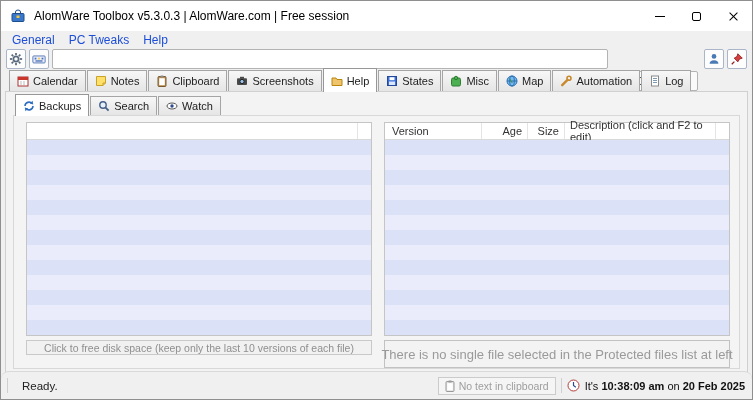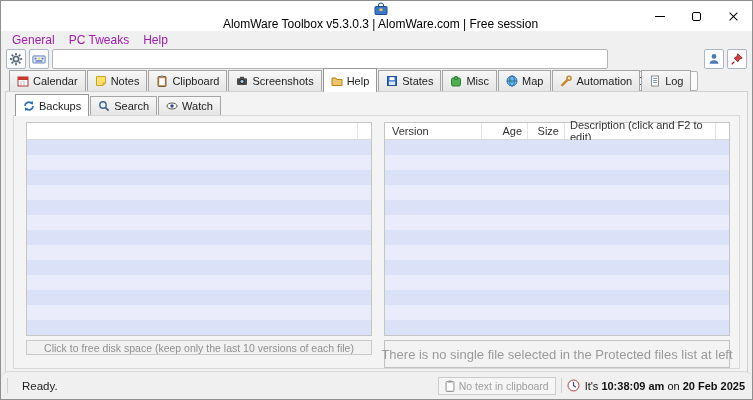--- a/index.html
+++ b/index.html
@@ -5,34 +5,34 @@
   *{margin:0;padding:0;box-sizing:border-box;}
   html,body{width:753px;height:400px;}
   body{
     font-family:"Liberation Sans","DejaVu Sans",sans-serif;
     font-size:12px;color:#111;
     background:#f0f0f0;
     border:1px solid #8f8f8f;
     position:relative;overflow:hidden;
   }
   
-  .titlebar{position:absolute;top:0;left:0;right:0;height:30px;background:#ffffff;display:flex;align-items:center;flex-direction:column;}
+  .titlebar{position:absolute;top:0;left:0;right:0;height:30px;background:#ffffff;display:flex;align-items:center;}
   .app-icon{margin-left:9px;width:16px;height:16px;display:inline-flex;}
   .title-text{margin-left:8px;font-size:12px;color:#000;white-space:nowrap;}
   .win-controls{position:absolute;right:0;top:0;height:30px;display:flex;}
   .win-btn{width:37px;height:30px;display:flex;align-items:center;justify-content:center;cursor:default;}
   .glyph-min{width:10px;height:1px;background:#000;display:block;}
   .glyph-max{width:9px;height:9px;border:1px solid #000;display:block;border-radius:2px;}
   .glyph-close{position:relative;width:11px;height:11px;display:block;}
   .glyph-close::before,.glyph-close::after{content:"";position:absolute;left:5px;top:0;width:1px;height:11px;background:#000;}
   .glyph-close::before{transform:rotate(45deg);}
   .glyph-close::after{transform:rotate(-45deg);}
   
   .menubar{position:absolute;top:30px;left:0;right:0;height:17px;background:#f0f0f0;display:flex;align-items:center;padding-left:4px;}
-  .menu-item{padding:1px 7px;font-size:12px;color:#a21caf;cursor:default;}
+  .menu-item{padding:1px 7px;font-size:12px;color:#1d4ed8;cursor:default;}
   
   .toolbar{position:absolute;top:47px;left:0;right:0;height:22px;display:flex;align-items:center;padding:0 5px;}
   .tool-btn{width:20px;height:20px;border:1px solid #aab6c8;background:#fdfdfd;border-radius:2px;display:flex;align-items:center;justify-content:center;margin-right:3px;cursor:default;}
   .cmd-input{width:556px;height:20px;border:1px solid #b3b3b3;border-radius:2px;background:#fff;font-family:inherit;font-size:11px;padding:0 5px;outline:none;}
   .char-box{width:84px;height:20px;margin-left:6px;border:1px solid #b3b3b3;background:#fafafa;border-radius:2px;font-size:11px;color:#333;display:flex;align-items:center;justify-content:center;margin-top:44px;}
   .tb-right{margin-left:auto;display:flex;align-items:center;}
   
   .tabstrip{position:absolute;top:67px;left:8px;height:23px;display:flex;align-items:flex-end;z-index:2;}
   .tab{height:21px;padding:0 7px;display:flex;align-items:center;gap:4px;background:linear-gradient(#f7f7f7,#e5e5e5);border:1px solid #a5a5a5;border-bottom:none;margin-right:1px;font-size:11px;color:#222;cursor:default;white-space:nowrap;}
   .tab.selected{height:24px;background:#fff;margin-bottom:-1px;border-color:#979797;position:relative;z-index:3;}

